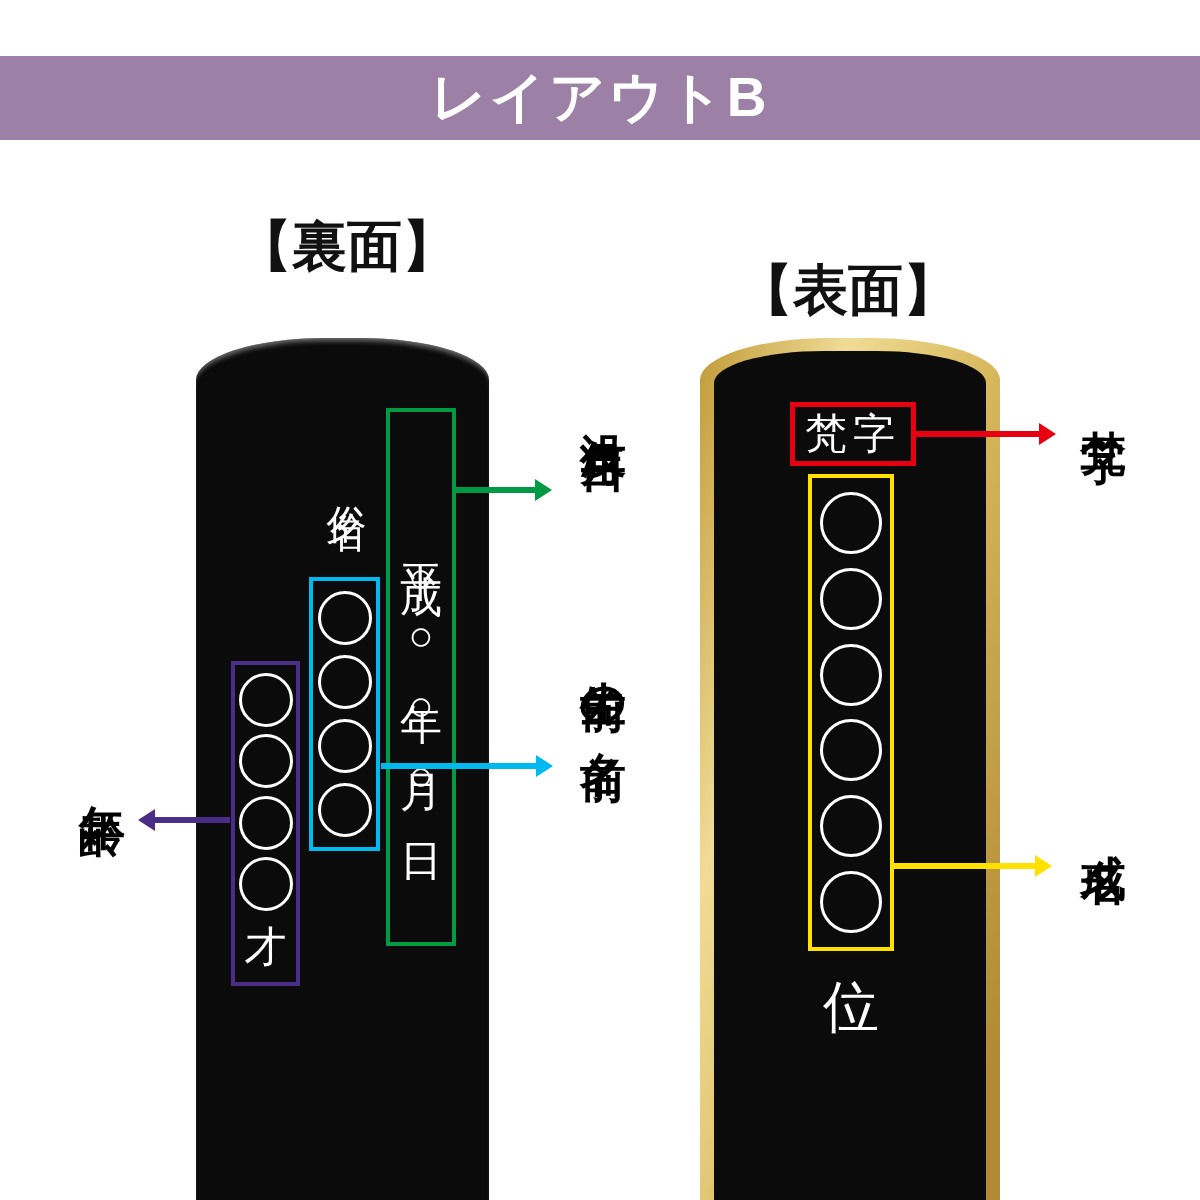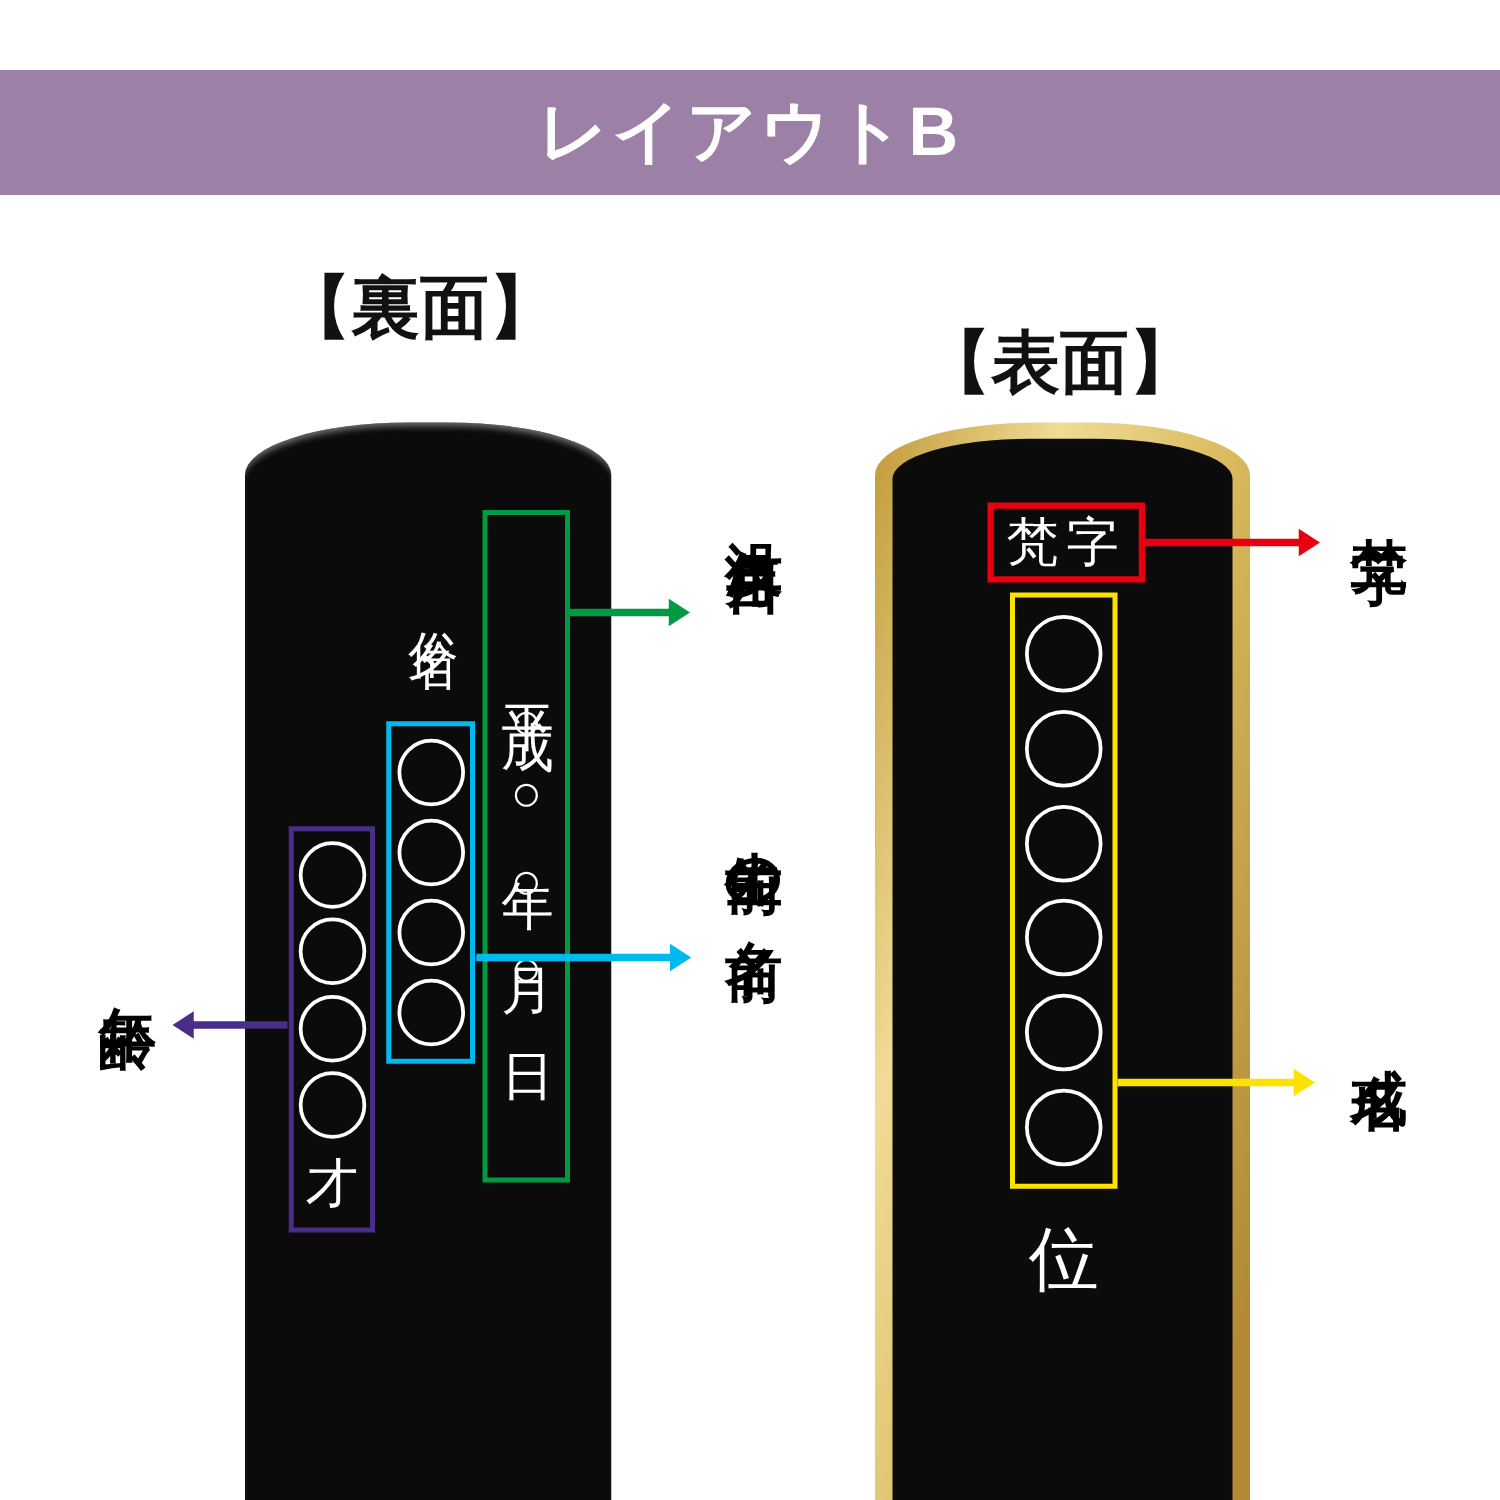--- a/index.html
+++ b/index.html
@@ -3,21 +3,21 @@
 <meta charset="utf-8">
 <style>
   html,body { margin:0; padding:0; background:#fff; }
   .page {
     position:relative; width:1200px; height:1200px; background:#ffffff;
     overflow:hidden; font-family:"Liberation Sans", sans-serif;
   }
 
   
   .banner {
-    position:absolute; left:0; top:56px; width:1200px; height:100px;
+    position:absolute; left:0; top:56px; width:1200px; height:84px;
     background:var(--bg,#9c80a6); display:flex; align-items:center; justify-content:center;
   }
   .banner-title {
     color:#fff; font-size:55px; font-weight:bold; letter-spacing:3px;
   }
 
   
   .side-label {
     position:absolute; top:210px; transform:translateX(-50%);
     font-size:55px; font-weight:bold; color:#111; white-space:nowrap;
@@ -102,21 +102,21 @@
 </style>
 </head>
 <body>
 
 <div class="page">
 
   <div class="banner" style="--bg: #9c80a6;">
     <span class="banner-title">レイアウトB</span>
   </div>
 
-  <div class="side-label" style="left:336px;">【裏面】</div>
+  <div class="side-label" style="left:347px;">【裏面】</div>
   <div class="side-label" style="left:848px;margin-top:44px;">【表面】</div>
 
   <div class="tablet-back"></div>
 
   <div class="obox box-date" style="--c: #009944;">
     <div class="vtext tablet-text date-text">平成○○年○月○日</div>
   </div>
 
   <div class="vtext tablet-text zokumyo">俗名</div>
 

